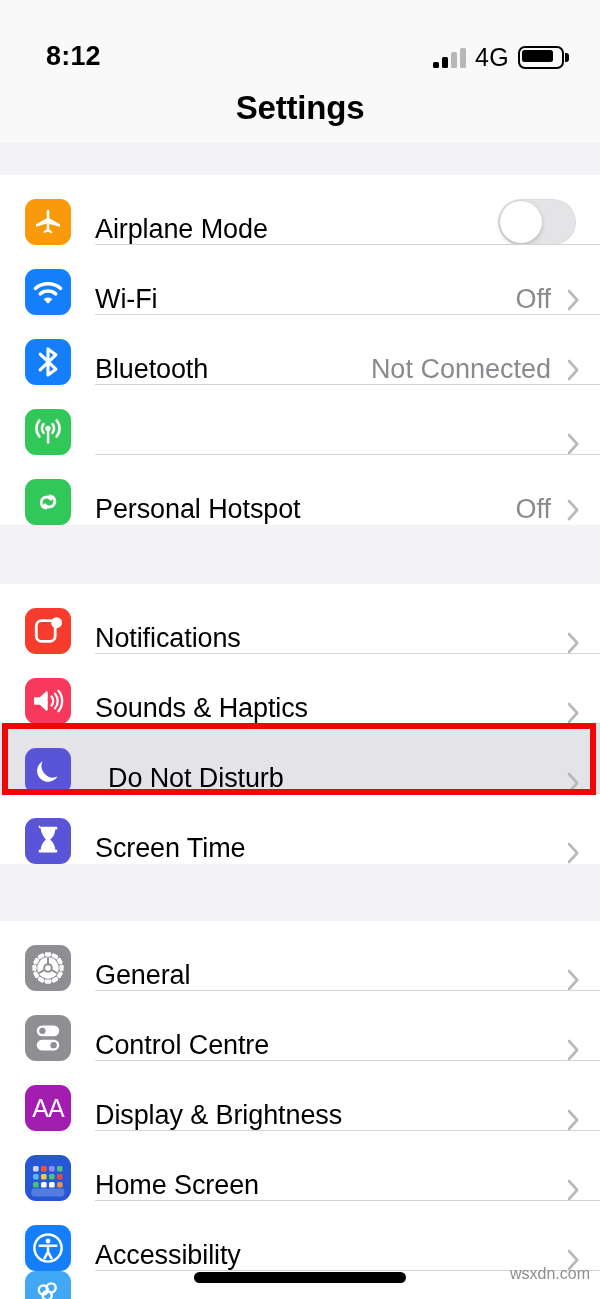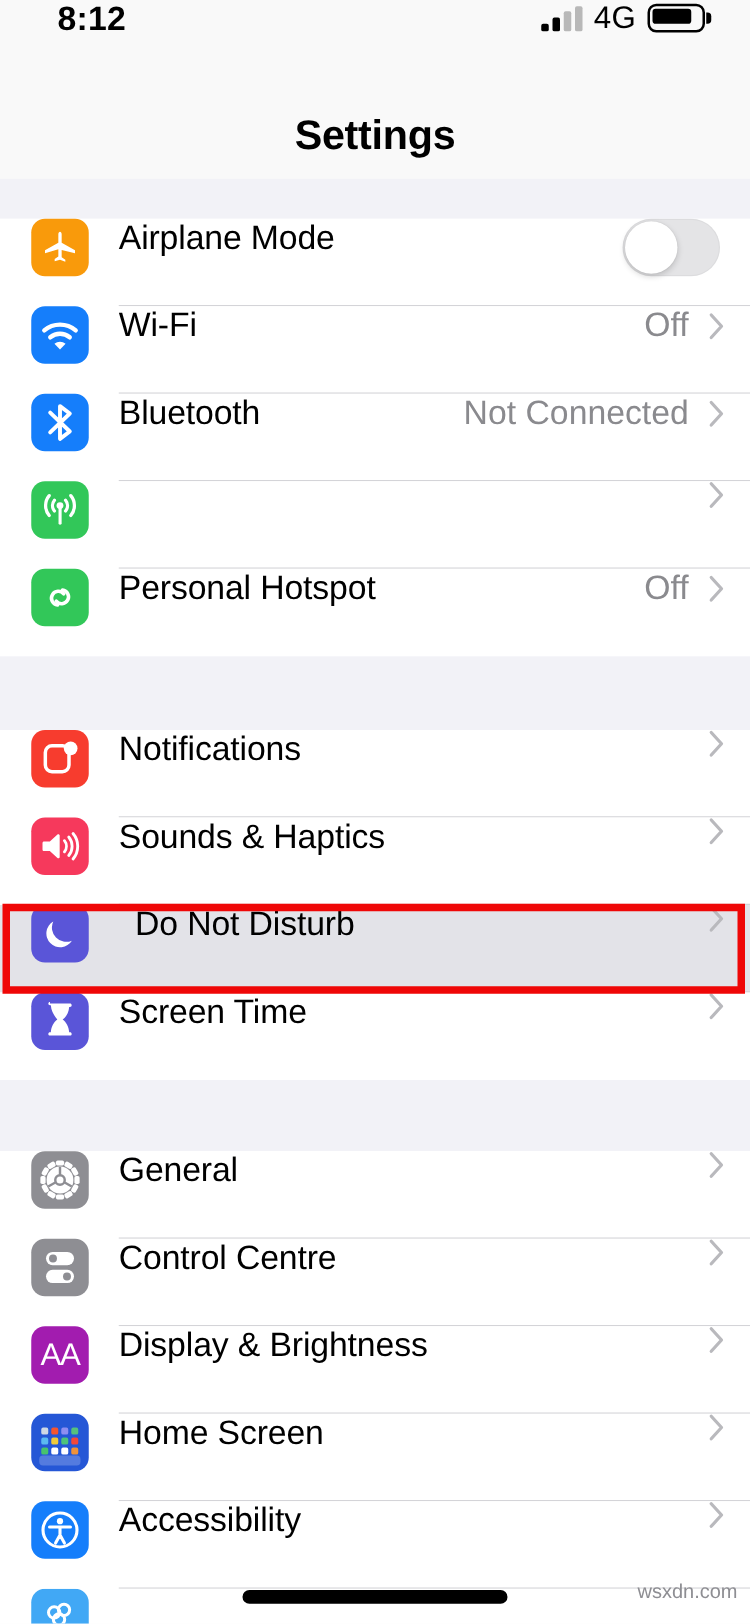--- a/index.html
+++ b/index.html
@@ -13,21 +13,21 @@
     position: relative;
     width: 600px; height: 1299px;
     background: #ffffff;
   }
 
   
   .statusbar {
     position: absolute; top: 0; left: 0;
     width: 600px; height: 72px;
     background: #f9f9f9;
-    display: flex; align-items: flex-start;
+    display: flex; align-items: flex-end;
     justify-content: space-between;
     padding: 0 36px 0 46px;
   }
   .status-time {
     font-size: 27px; font-weight: bold; color: #000;
     letter-spacing: 0.2px;
   }
   .status-right { display: flex; align-items: center; gap: 9px; }
   .signal { display: flex; align-items: flex-end; gap: 3px; height: 20px; }
   .signal i { display: block; width: 6px; border-radius: 1.5px; background: #000; }
@@ -72,21 +72,21 @@
   }
   .gap { background: #f2f2f7; }
   .gap.g1 { height: 32px; }
   .gap.g2 { height: 59px; }
   .gap.g3 { height: 57px; }
 
   .group { background: #ffffff; }
 
   .row {
     position: relative;
-    display: flex; align-items: flex-start;
+    display: flex; align-items: flex-end;
     height: 70px;
     padding-left: 25px;
     background: #ffffff;
   }
   .row.highlighted { background: #e3e3e8; gap: 13px; }
   .row .sep {
     position: absolute; left: 95px; right: 0; bottom: 0;
     height: 1px; background: #d4d4d8;
   }
   .row:last-child .sep { display: none; }

